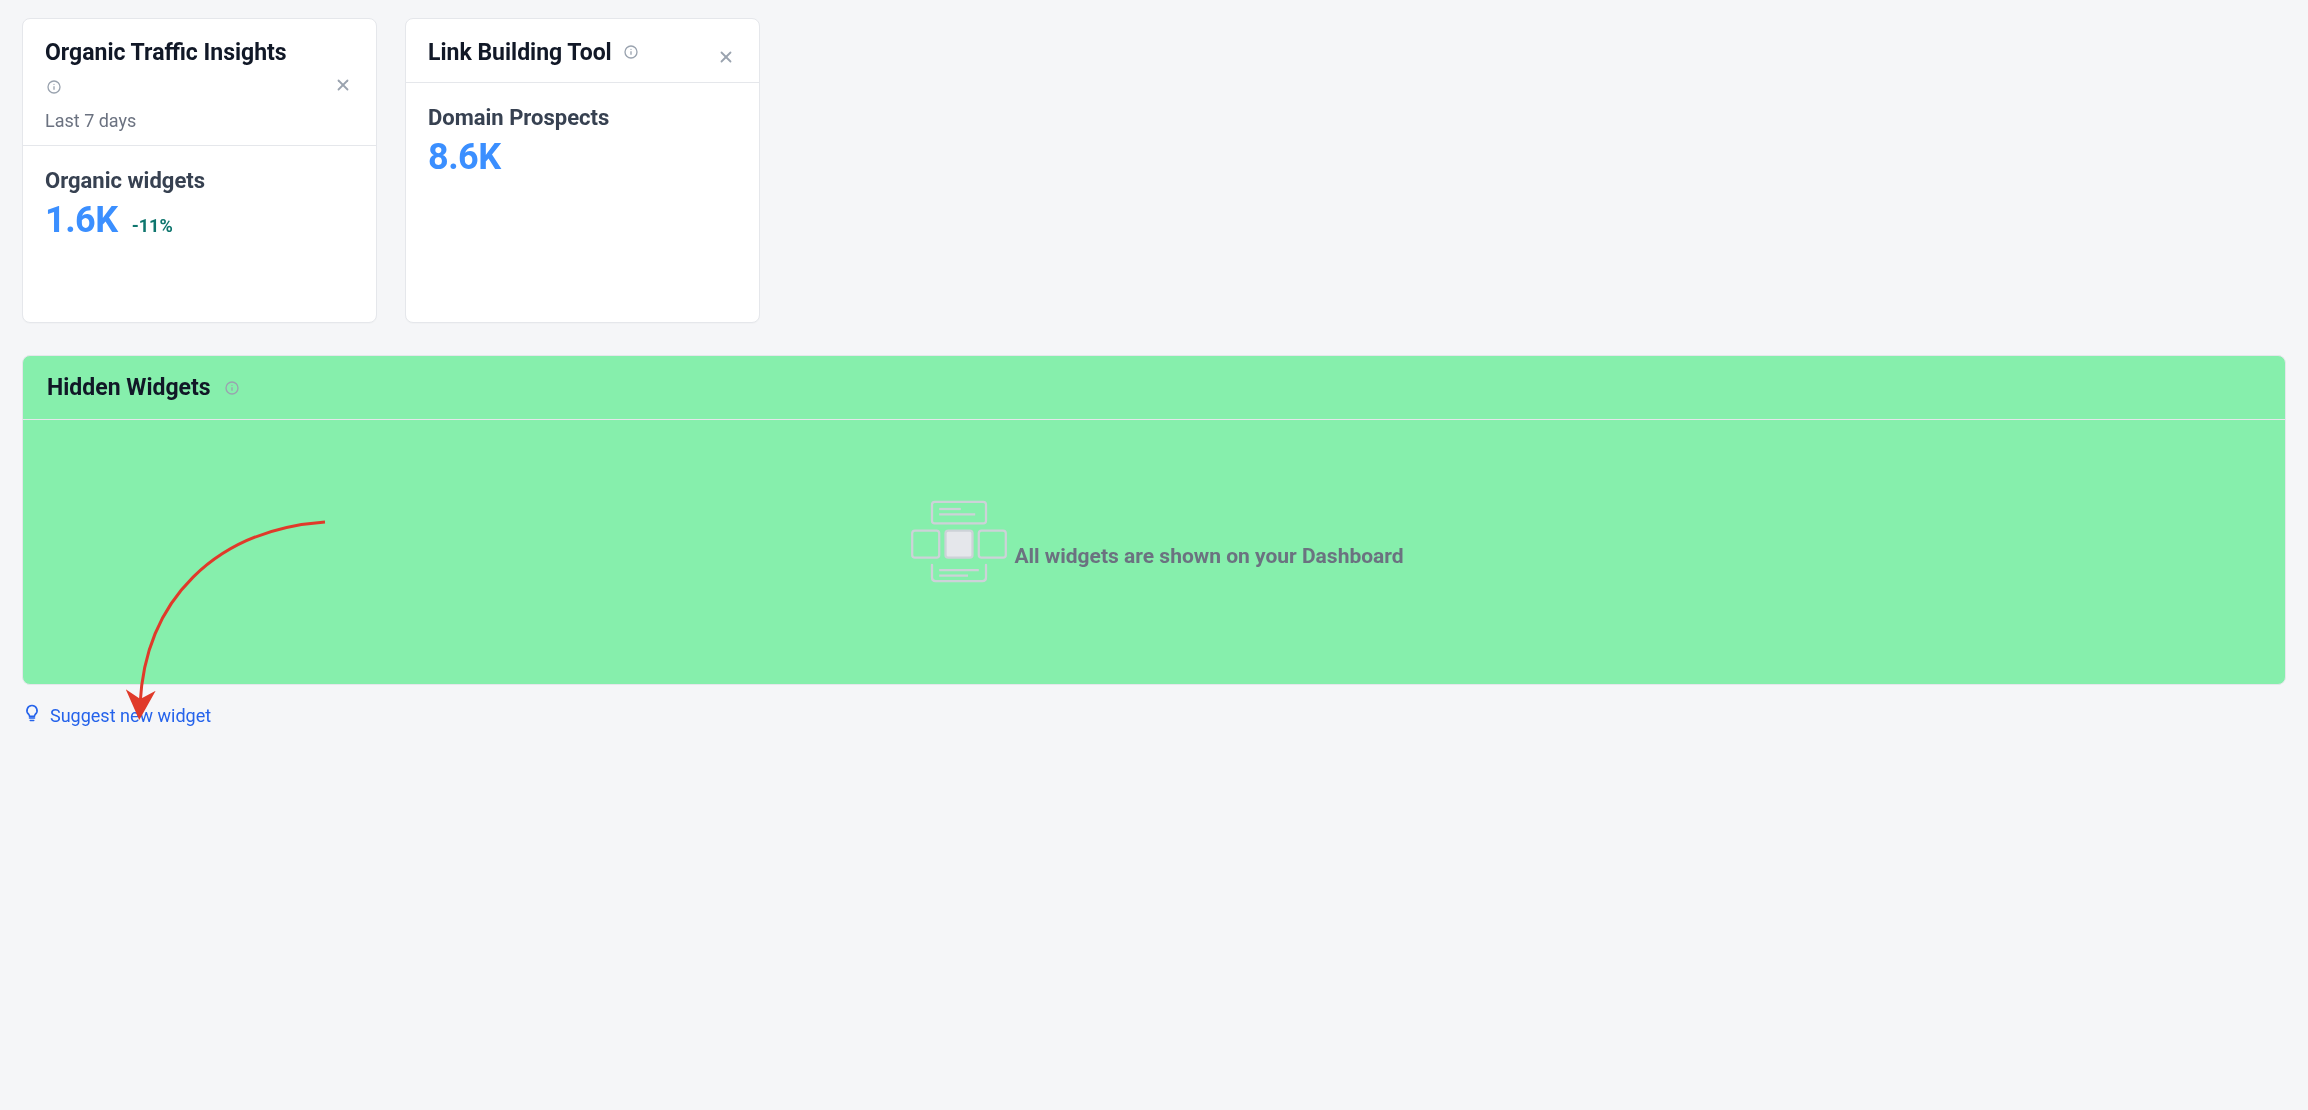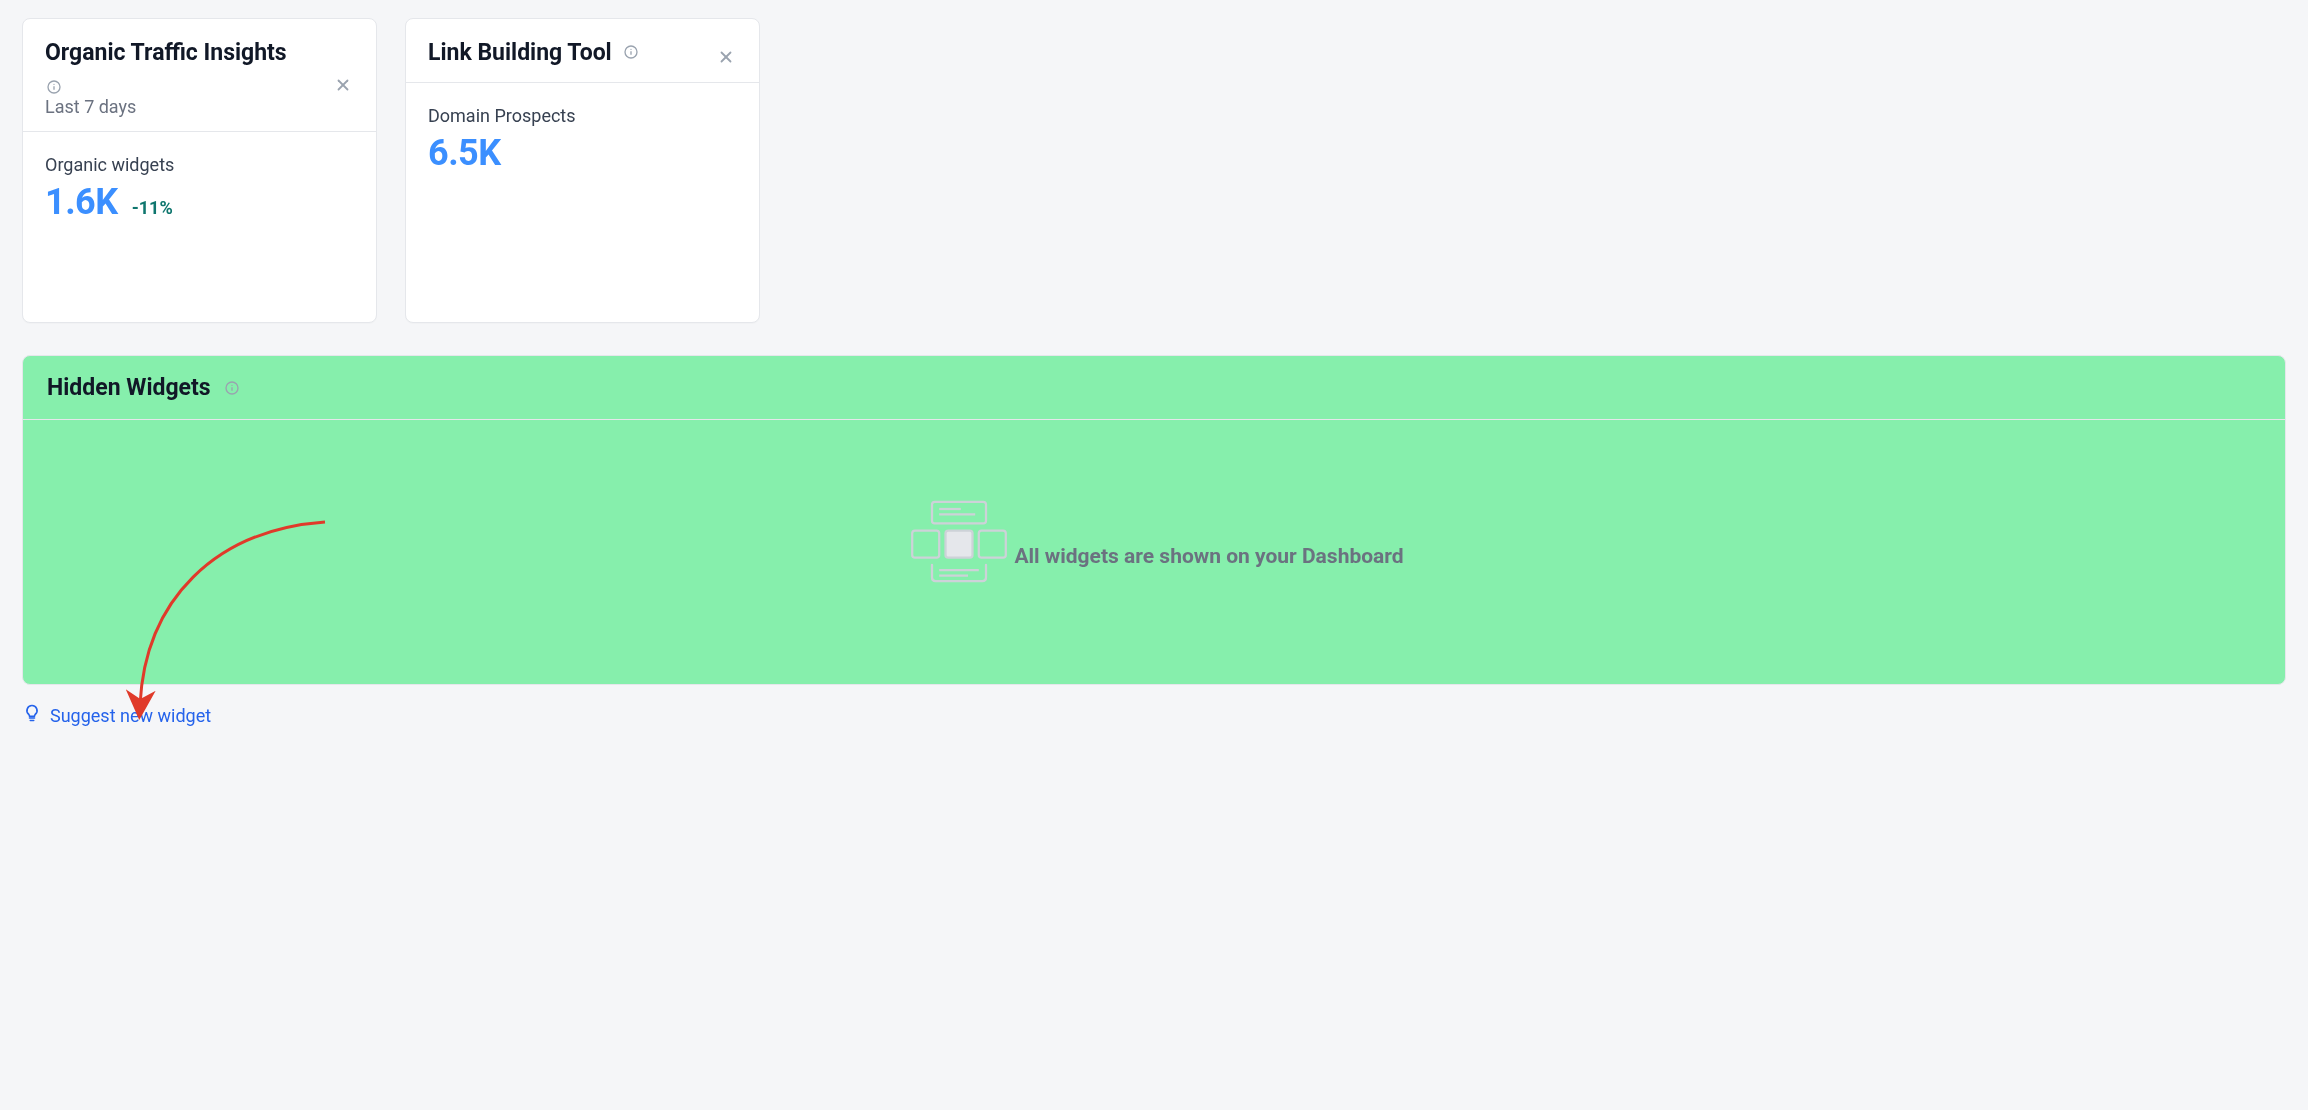--- a/index.html
+++ b/index.html
@@ -70,32 +70,34 @@
     display: inline-flex;
     align-items: center;
     justify-content: center;
     cursor: pointer;
     color: #9aa3af;
     margin-top: 4px;
   }
   .close-btn svg { width: 18px; height: 18px; }
 
   .card-subhead {
+    margin-top: 14px;
     font-size: 18px;
     color: #6b7280;
   }
 
   .card-body {
     padding: 22px 22px 0 22px;
   }
 
   .metric-label {
-    font-size: 18px;
+    font-size: 22px;
     color: #374151;
     margin-bottom: 6px;
+    font-weight: bold;
   }
 
   .metric-value-row {
     display: flex;
     align-items: baseline;
     gap: 14px;
   }
 
   .metric-value {
     font-size: 36px;
@@ -235,21 +237,21 @@
           <svg viewBox="0 0 24 24" fill="none" stroke="currentColor" stroke-width="2.4" stroke-linecap="round">
             <line x1="6" y1="6" x2="18" y2="18"></line>
             <line x1="6" y1="18" x2="18" y2="6"></line>
           </svg>
         </span>
       </div>
     </div>
     <div class="card-body">
       <div class="metric-label">Domain Prospects</div>
       <div class="metric-value-row">
-        <span class="metric-value">6.5K</span>
+        <span class="metric-value">8.6K</span>
       </div>
     </div>
   </div>
 
 </div>
 
 
 <div class="hidden-panel">
   <div class="hidden-header">
     <span class="hidden-title">Hidden Widgets</span>

